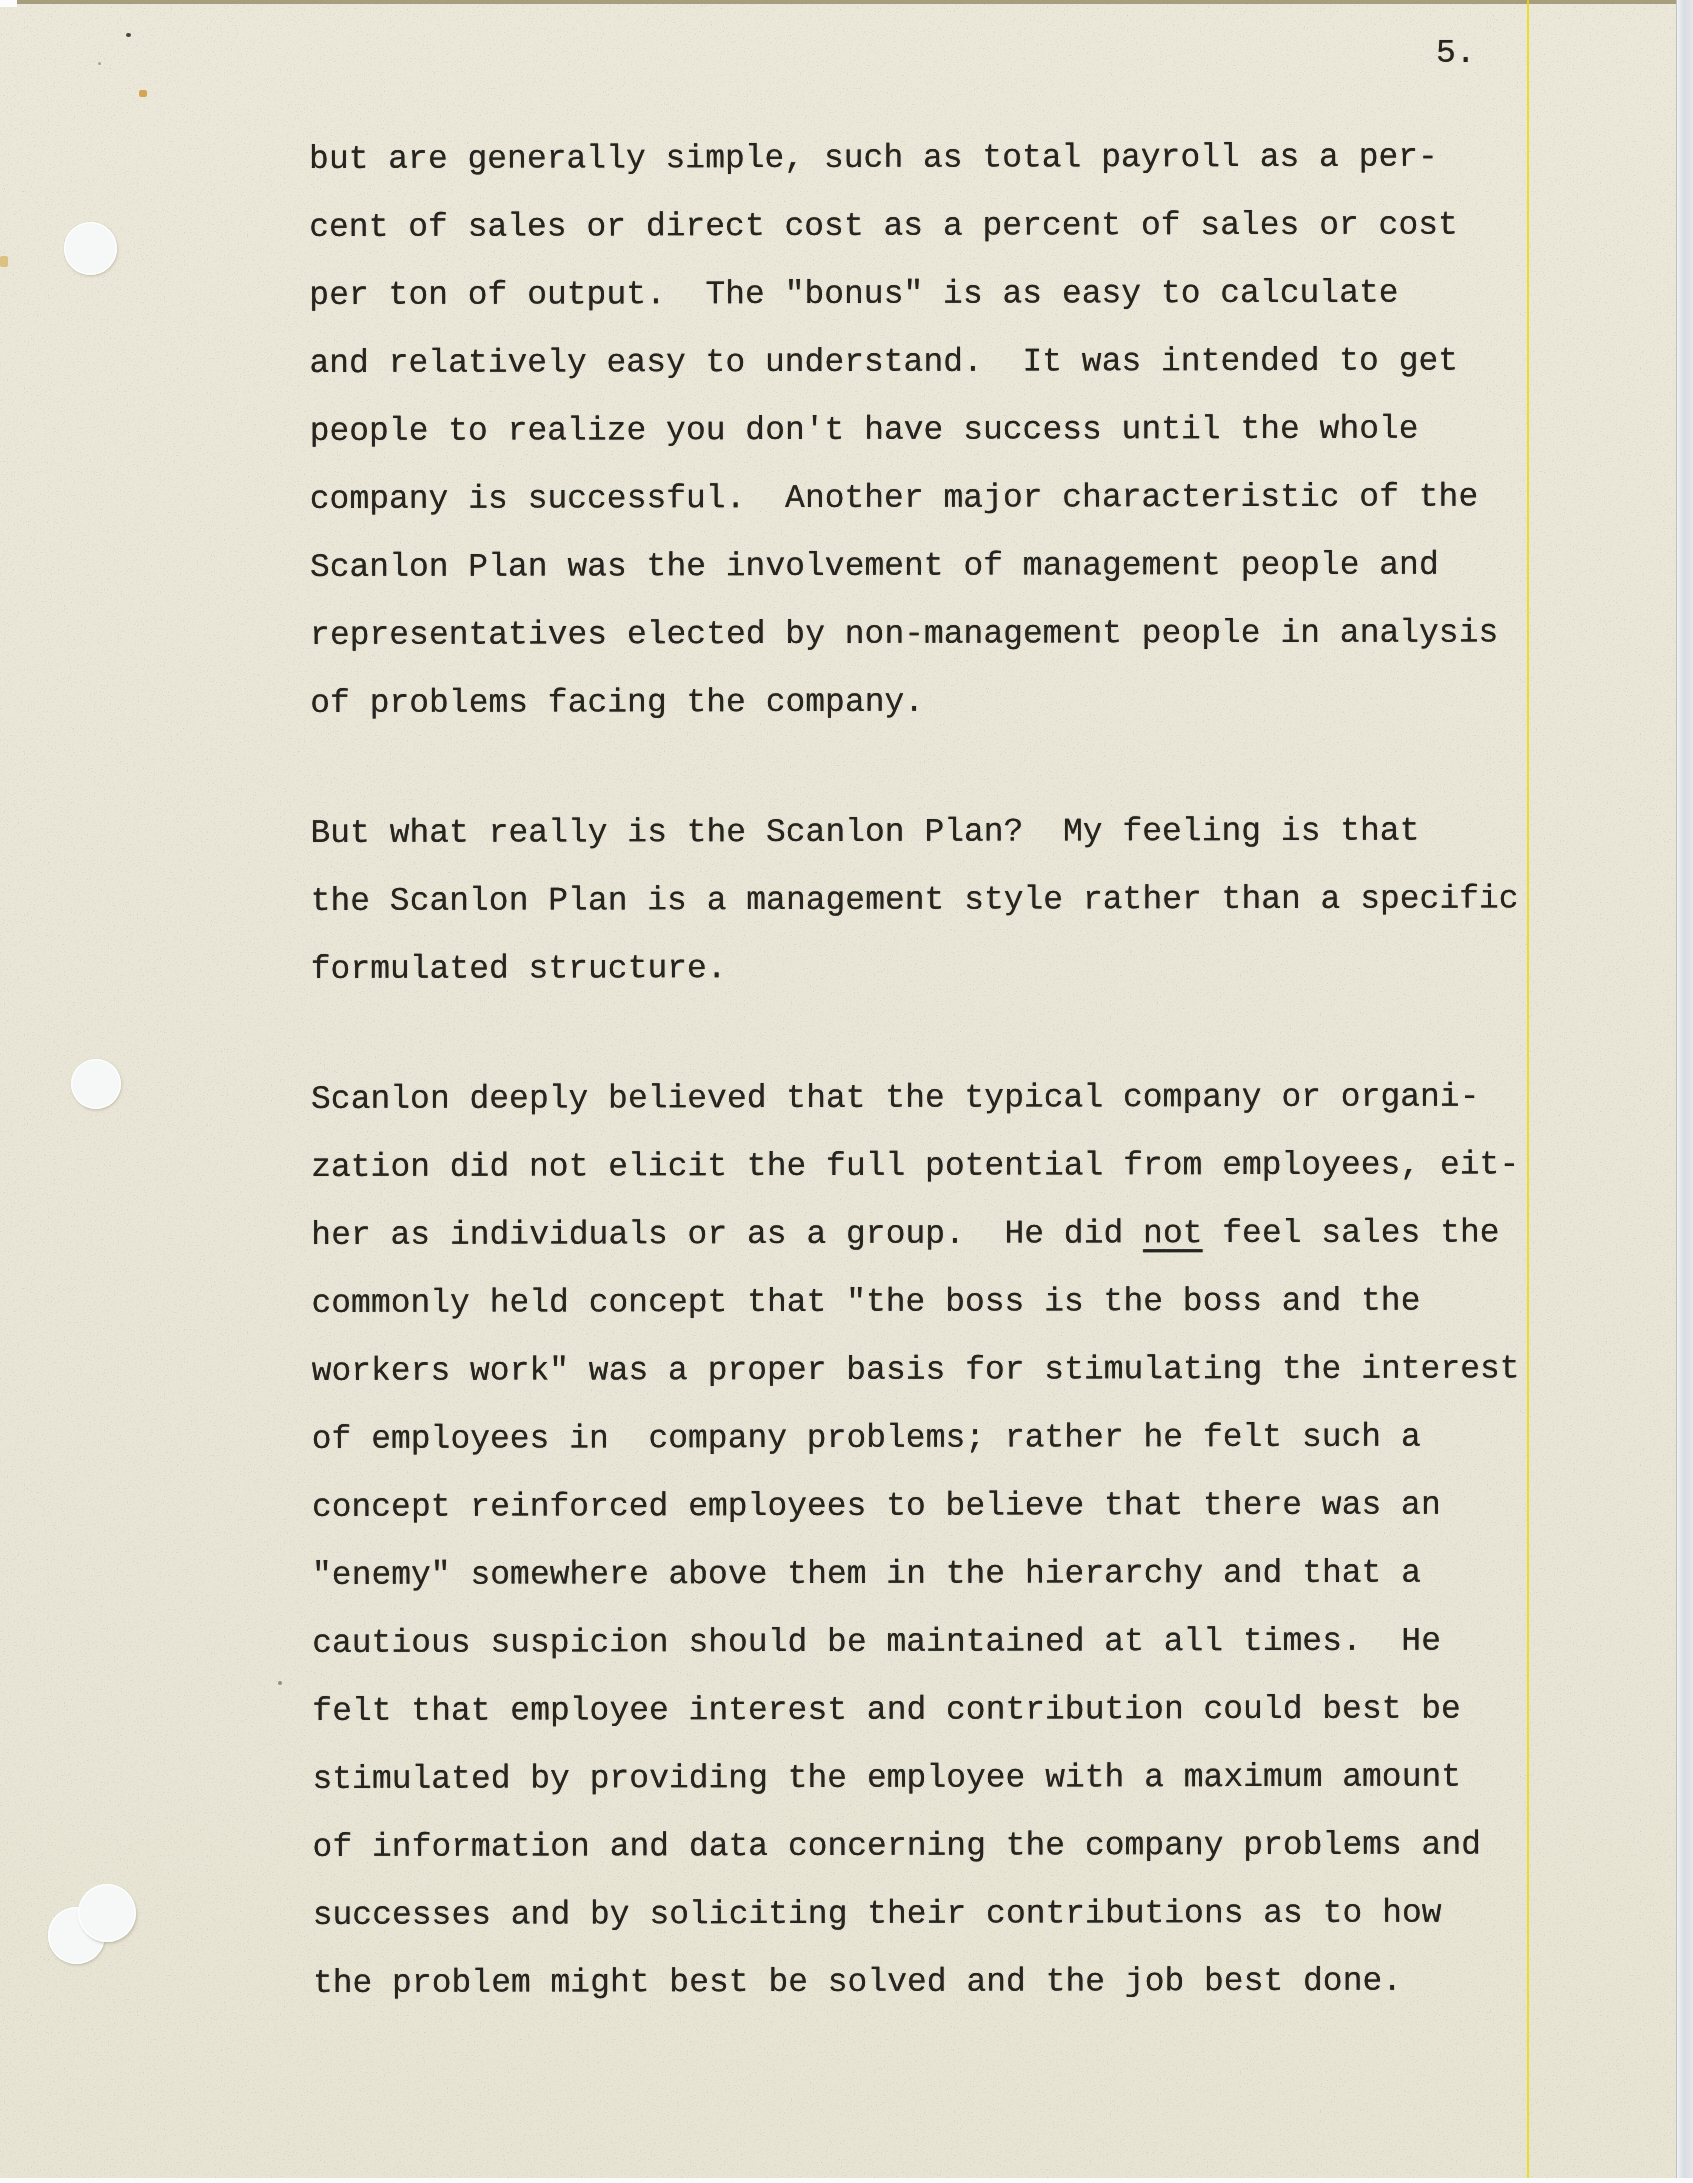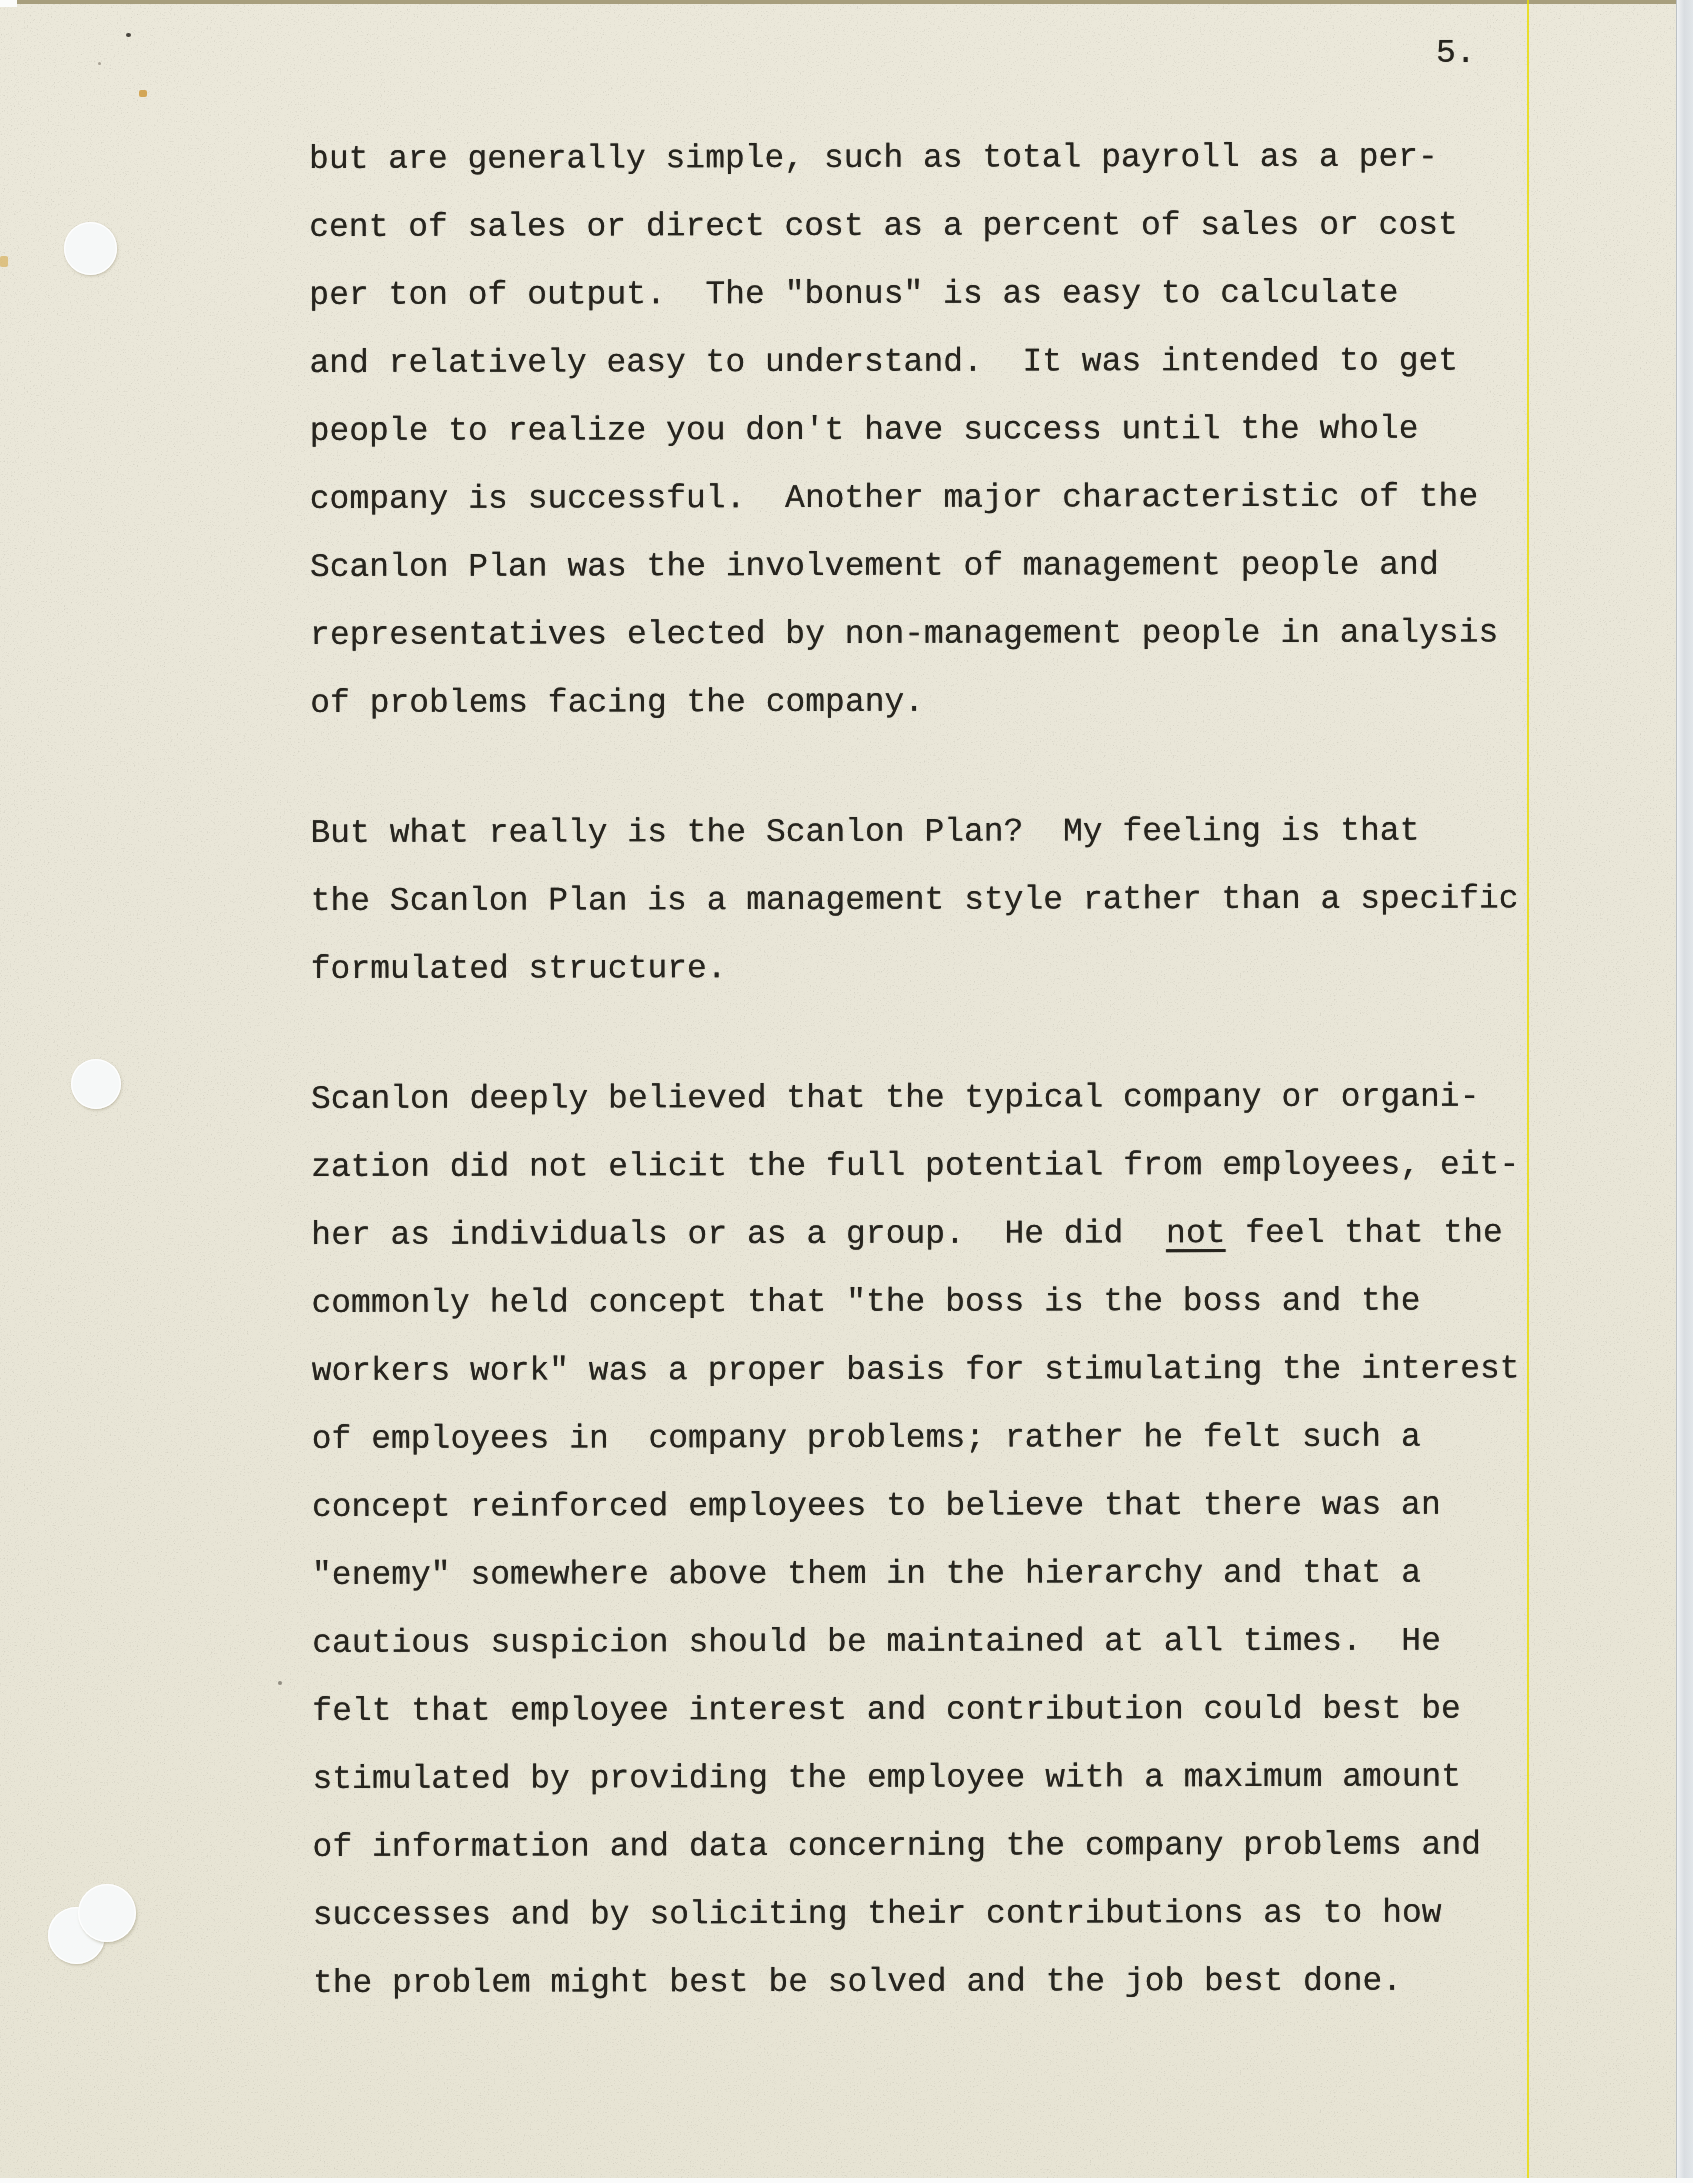--- a/index.html
+++ b/index.html
@@ -81,21 +81,20 @@
     transform:rotate(-0.12deg);
     transform-origin:left top;
   }
   .paragraph{margin:0;}
   .paragraph:not(:last-child){margin-bottom:62px;}
   .line{white-space:pre;}
   .u{
     text-decoration:underline;
     text-decoration-thickness:2.7px;
     text-underline-offset:6.6px;
-    margin-left:23px;
   }
 </style>
 </head>
 <body>
 
 <svg width="0" height="0" style="position:absolute">
   <filter id="grain" x="0" y="0" width="100%" height="100%">
     <feTurbulence type="fractalNoise" baseFrequency="0.7" numOctaves="2" seed="7" stitchTiles="stitch"></feTurbulence>
     <feColorMatrix type="matrix" values="0 0 0 0 0.23  0 0 0 0 0.22  0 0 0 0 0.18  0.9 0.9 0.9 0 -1.45"></feColorMatrix>
   </filter>
@@ -139,21 +138,21 @@
       <div class="line">of problems facing the company.</div>
     </div>
     <div class="paragraph">
       <div class="line">But what really is the Scanlon Plan?  My feeling is that</div>
       <div class="line">the Scanlon Plan is a management style rather than a specific</div>
       <div class="line">formulated structure.</div>
     </div>
     <div class="paragraph">
       <div class="line">Scanlon deeply believed that the typical company or organi-</div>
       <div class="line">zation did not elicit the full potential from employees, eit-</div>
-      <div class="line"><span>her as individuals or as a group.  He did </span><span class="u">not</span><span> feel that the</span></div>
+      <div class="line"><span>her as individuals or as a group.  He did </span><span class="u">not</span><span> feel sales the</span></div>
       <div class="line">commonly held concept that "the boss is the boss and the</div>
       <div class="line">workers work" was a proper basis for stimulating the interest</div>
       <div class="line">of employees in  company problems; rather he felt such a</div>
       <div class="line">concept reinforced employees to believe that there was an</div>
       <div class="line">"enemy" somewhere above them in the hierarchy and that a</div>
       <div class="line">cautious suspicion should be maintained at all times.  He</div>
       <div class="line">felt that employee interest and contribution could best be</div>
       <div class="line">stimulated by providing the employee with a maximum amount</div>
       <div class="line">of information and data concerning the company problems and</div>
       <div class="line">successes and by soliciting their contributions as to how</div>

